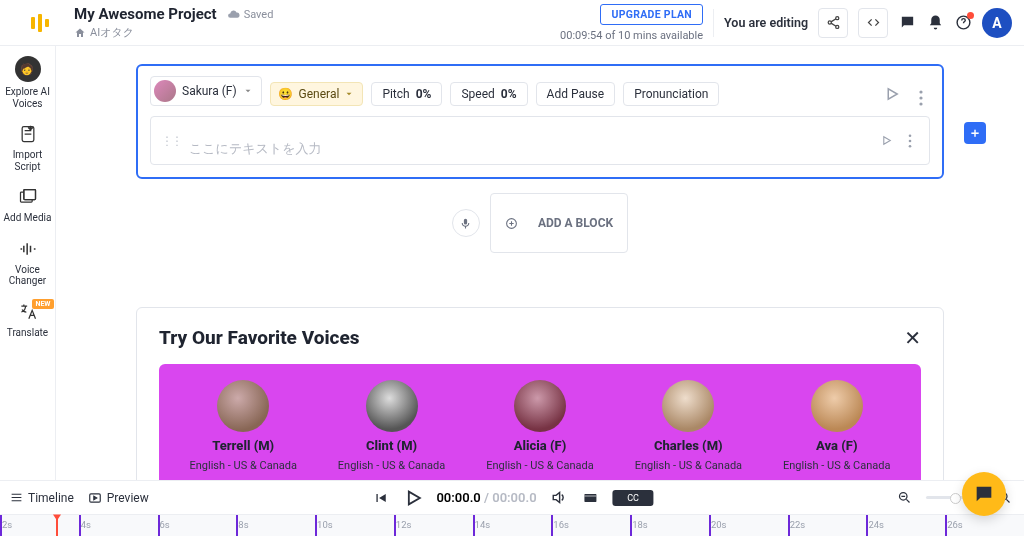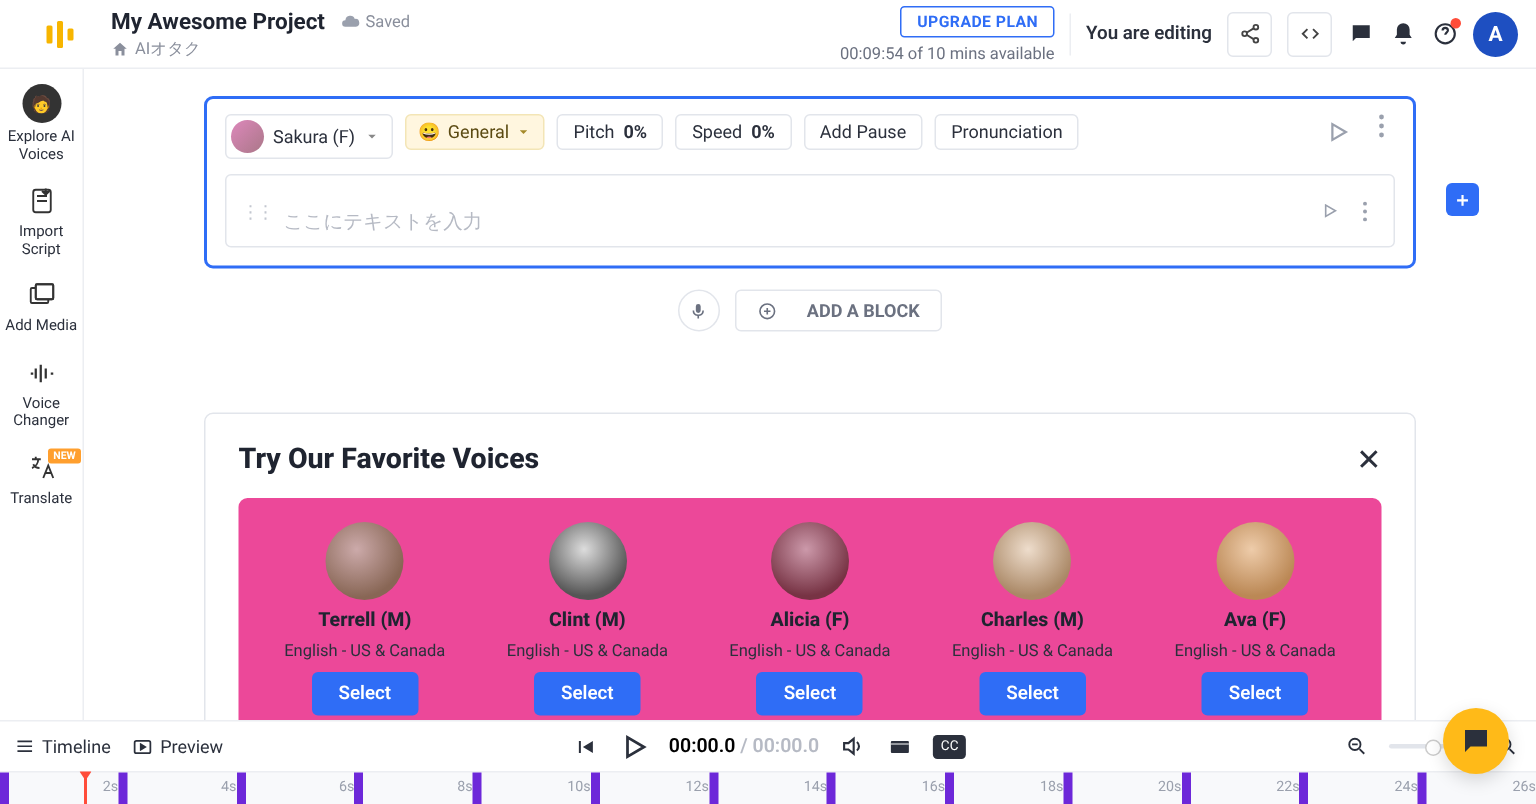--- a/index.html
+++ b/index.html
@@ -34,50 +34,50 @@
 .side-item { display:flex; flex-direction:column; align-items:center; gap:4px; width:52px; position:relative;}
 .side-avatar { width:26px;height:26px;border-radius:50%; background:#333; display:flex; align-items:center; justify-content:center; color:#fff; font-size:11px;}
 .side-icon { width:22px; height:22px; display:flex; align-items:center; justify-content:center; color:#333;}
 .side-label { font-size:10px; color:#2b303c; text-align:center; line-height:1.15;}
 .badge-new { position:absolute; top:-2px; right:0; background:#ff9f2e; color:#fff; font-size:7px; font-weight:700; padding:1px 3px; border-radius:2px;}
 
 .main { flex:1; overflow-y:auto; background:#fff; padding: 18px 80px 10px; position:relative;}
 
 
 .voice-block { border:2px solid #2f6df6; border-radius:6px; padding:0; position:relative;}
-.vb-toolbar { display:flex; align-items:flex-start; gap:8px; padding:10px 12px;}
+.vb-toolbar { display:flex; align-items:flex-end; gap:8px; padding:10px 12px;}
 .voice-chip { display:flex; align-items:center; gap:6px; border:1px solid #e2e5eb; border-radius:4px; padding:3px 8px 3px 3px; font-size:12px; color:#2b303c;}
 .voice-chip .mini-av { width:22px;height:22px;border-radius:50%; background:linear-gradient(135deg,#d8b 0,#a78 100%); }
 .style-chip { display:flex; align-items:center; gap:5px; background:#fff6df; border:1px solid #f3e5b6; color:#5b4a12; font-size:12px; border-radius:4px; padding:4px 8px;}
 .param-chip { border:1px solid #e2e5eb; border-radius:4px; padding:4px 10px; font-size:12px; color:#2b303c; display:flex; gap:6px; align-items:center;}
 .param-chip .pct { font-weight:700; }
 .vb-toolbar .spacer { flex:1; }
 .play-icn { width:24px;height:24px; color:#9aa0ad; display:flex;align-items:center;justify-content:center;}
 .kebab { width:18px; color:#9aa0ad; display:flex;align-items:center;justify-content:center;}
 
 .vb-input-row { padding:0 12px 12px; display:flex; gap:8px; align-items:center;}
 .text-input { flex:1; border:1px solid #e2e5eb; border-radius:4px; padding:8px 10px; font-size:13px; color:#333; display:flex; align-items:center; gap:8px;}
 .drag-handle { color:#c3c7d0; font-size:12px; letter-spacing:-2px;}
 .text-input input { border:none; outline:none; flex:1; font-size:13px;margin-top:16px; }
 .text-input input::placeholder { color:#b6bac4; }
 .mini-play { color:#9aa0ad; }
 
 .side-plus { position:absolute; right:-44px; top:56px; width:22px;height:22px; border-radius:4px; background:#2f6df6; display:flex;align-items:center;justify-content:center; color:#fff; font-size:13px; font-weight:700;}
 
 .add-block-row { display:flex; align-items:center; justify-content:center; gap:10px; margin-top:14px;}
 .mic-circle { width:28px;height:28px;border:1px solid #e2e5eb;border-radius:50%; display:flex;align-items:center;justify-content:center;color:#6b7180;}
-.add-block-btn { border:1px solid #e2e5eb; background:#fff; border-radius:4px; padding:6px 14px; font-size:12px; font-weight:700; color:#6b7180; display:flex; align-items:center; gap:20px;}
+.add-block-btn { border:1px solid #e2e5eb; background:#fff; border-radius:4px; padding:22px 14px; font-size:12px; font-weight:700; color:#6b7180; display:flex; align-items:center; gap:20px;}
 
 
 .fav-card { border:1px solid #e2e5eb; border-radius:6px; margin-top:54px; padding:18px 22px 0; position:relative;}
 .fav-head { display:flex; }
 .fav-title { font-size:19px; font-weight:800; color:#1f2430; }
 .fav-close { margin-left:auto; font-size:20px; color:#2b303c; }
 .fav-sub { font-size:12.5px; color:#2b303c; margin-top:8px; max-width:330px; line-height:1.35;}
-.fav-grid { margin-top:14px; background:#ec4899; border-radius:6px; padding:16px 10px; display:flex; justify-content:space-around;}
+.fav-grid { margin-top:14px; background:#d946ef; border-radius:6px; padding:16px 10px; display:flex; justify-content:space-around;}
 .voice-card { display:flex; flex-direction:column; align-items:center; gap:6px; width:140px;}
 .vc-av { width:52px;height:52px;border-radius:50%; background:#ccc; }
 .vc-av.v0{background:radial-gradient(circle at 40% 35%,#caa 0,#865 70%);}
 .vc-av.v1{background:radial-gradient(circle at 45% 35%,#ddd 0,#555 70%);}
 .vc-av.v2{background:radial-gradient(circle at 45% 35%,#c9a 0,#734 70%);}
 .vc-av.v3{background:radial-gradient(circle at 45% 35%,#edc 0,#a86 70%);}
 .vc-av.v4{background:radial-gradient(circle at 45% 35%,#eca 0,#b85 70%);}
 .vc-name { font-size:13px; font-weight:800; color:#1f2430;}
 .vc-lang { font-size:11px; color:#2b303c;}
 .vc-select { background:#2f6df6; color:#fff; border:none; border-radius:4px; padding:7px 18px; font-size:12.5px; font-weight:600; margin-top:2px;}
@@ -91,21 +91,21 @@
 .tcode { font-size:13px; font-weight:600;}
 .tcode .muted{color:#b6bac4;}
 .bb-ctrl { width:20px;height:20px; color:#2b303c; display:flex;align-items:center;justify-content:center;}
 .bb-right { margin-left:auto; display:flex; align-items:center; gap:12px;}
 .zoom-slider { width:56px; height:3px; background:#e2e5eb; border-radius:2px; position:relative;}
 .zoom-slider::after{content:"";position:absolute;left:24px;top:-3px;width:9px;height:9px;border-radius:50%;background:#fff;border:1px solid #ccc;}
 
 .ruler { height:22px; background:#f8f9fb; border-top:1px solid #eceef2; display:flex; font-size:9.5px; color:#9aa0ad; position:relative;}
 .ruler .playhead { position:absolute; left:56px; top:0; bottom:0; width:2px; background:#ff4d3a;}
 .ruler .playhead::before{content:"";position:absolute;top:-1px;left:-3px;width:8px;height:6px;background:#ff4d3a;clip-path:polygon(0 0,100% 0,50% 100%);}
-.tick { flex:1; text-align:right; border-left:6px solid #6d28d9; padding-top:4px;padding-left:40px;}
+.tick { flex:1; text-align:left; border-left:2px solid #6d28d9; padding-top:4px;}
 
 
 .chat-fab { position:fixed; right:18px; bottom:20px; width:44px;height:44px;border-radius:50%; background:#ffba18; display:flex;align-items:center;justify-content:center; box-shadow:0 4px 12px rgba(0,0,0,.15);}
 
 svg { display:block; }
 </style>
 </head>
 <body>
 
 <div class="app">
@@ -373,21 +373,21 @@
             <svg width="17" height="17" viewBox="0 0 24 24" fill="#2b303c">
               <path d="M4 9v6h4l5 4V5L8 9zM16 8a5 5 0 010 8" fill="none" stroke="#2b303c" stroke-width="2"></path>
             </svg>
           </div>
         <div class="bb-ctrl">
             <svg width="16" height="16" viewBox="0 0 24 24" fill="#2b303c">
               <rect x="3" y="6" width="18" height="12" rx="1"></rect>
               <path d="M3 9h18M7 6V4M17 6V4" stroke="#fff" stroke-width="1"></path>
             </svg>
           </div>
-        <div class="bb-ctrl" style="background:#2b303c;color:#fff;border-radius:3px;width:22px;height:16px;font-size:9px;font-weight:400;">CC</div>
+        <div class="bb-ctrl" style="background:#2b303c;color:#fff;border-radius:3px;width:41px;height:16px;font-size:9px;font-weight:400;">CC</div>
       </div>
 
       <div class="bb-right">
         <div class="bb-ctrl">
             <svg width="15" height="15" viewBox="0 0 24 24" fill="none" stroke="#2b303c" stroke-width="2">
               <circle cx="10" cy="10" r="6"></circle>
               <path d="M20 20l-5-5M7 10h6"></path>
             </svg>
           </div>
         <div class="zoom-slider"></div>

